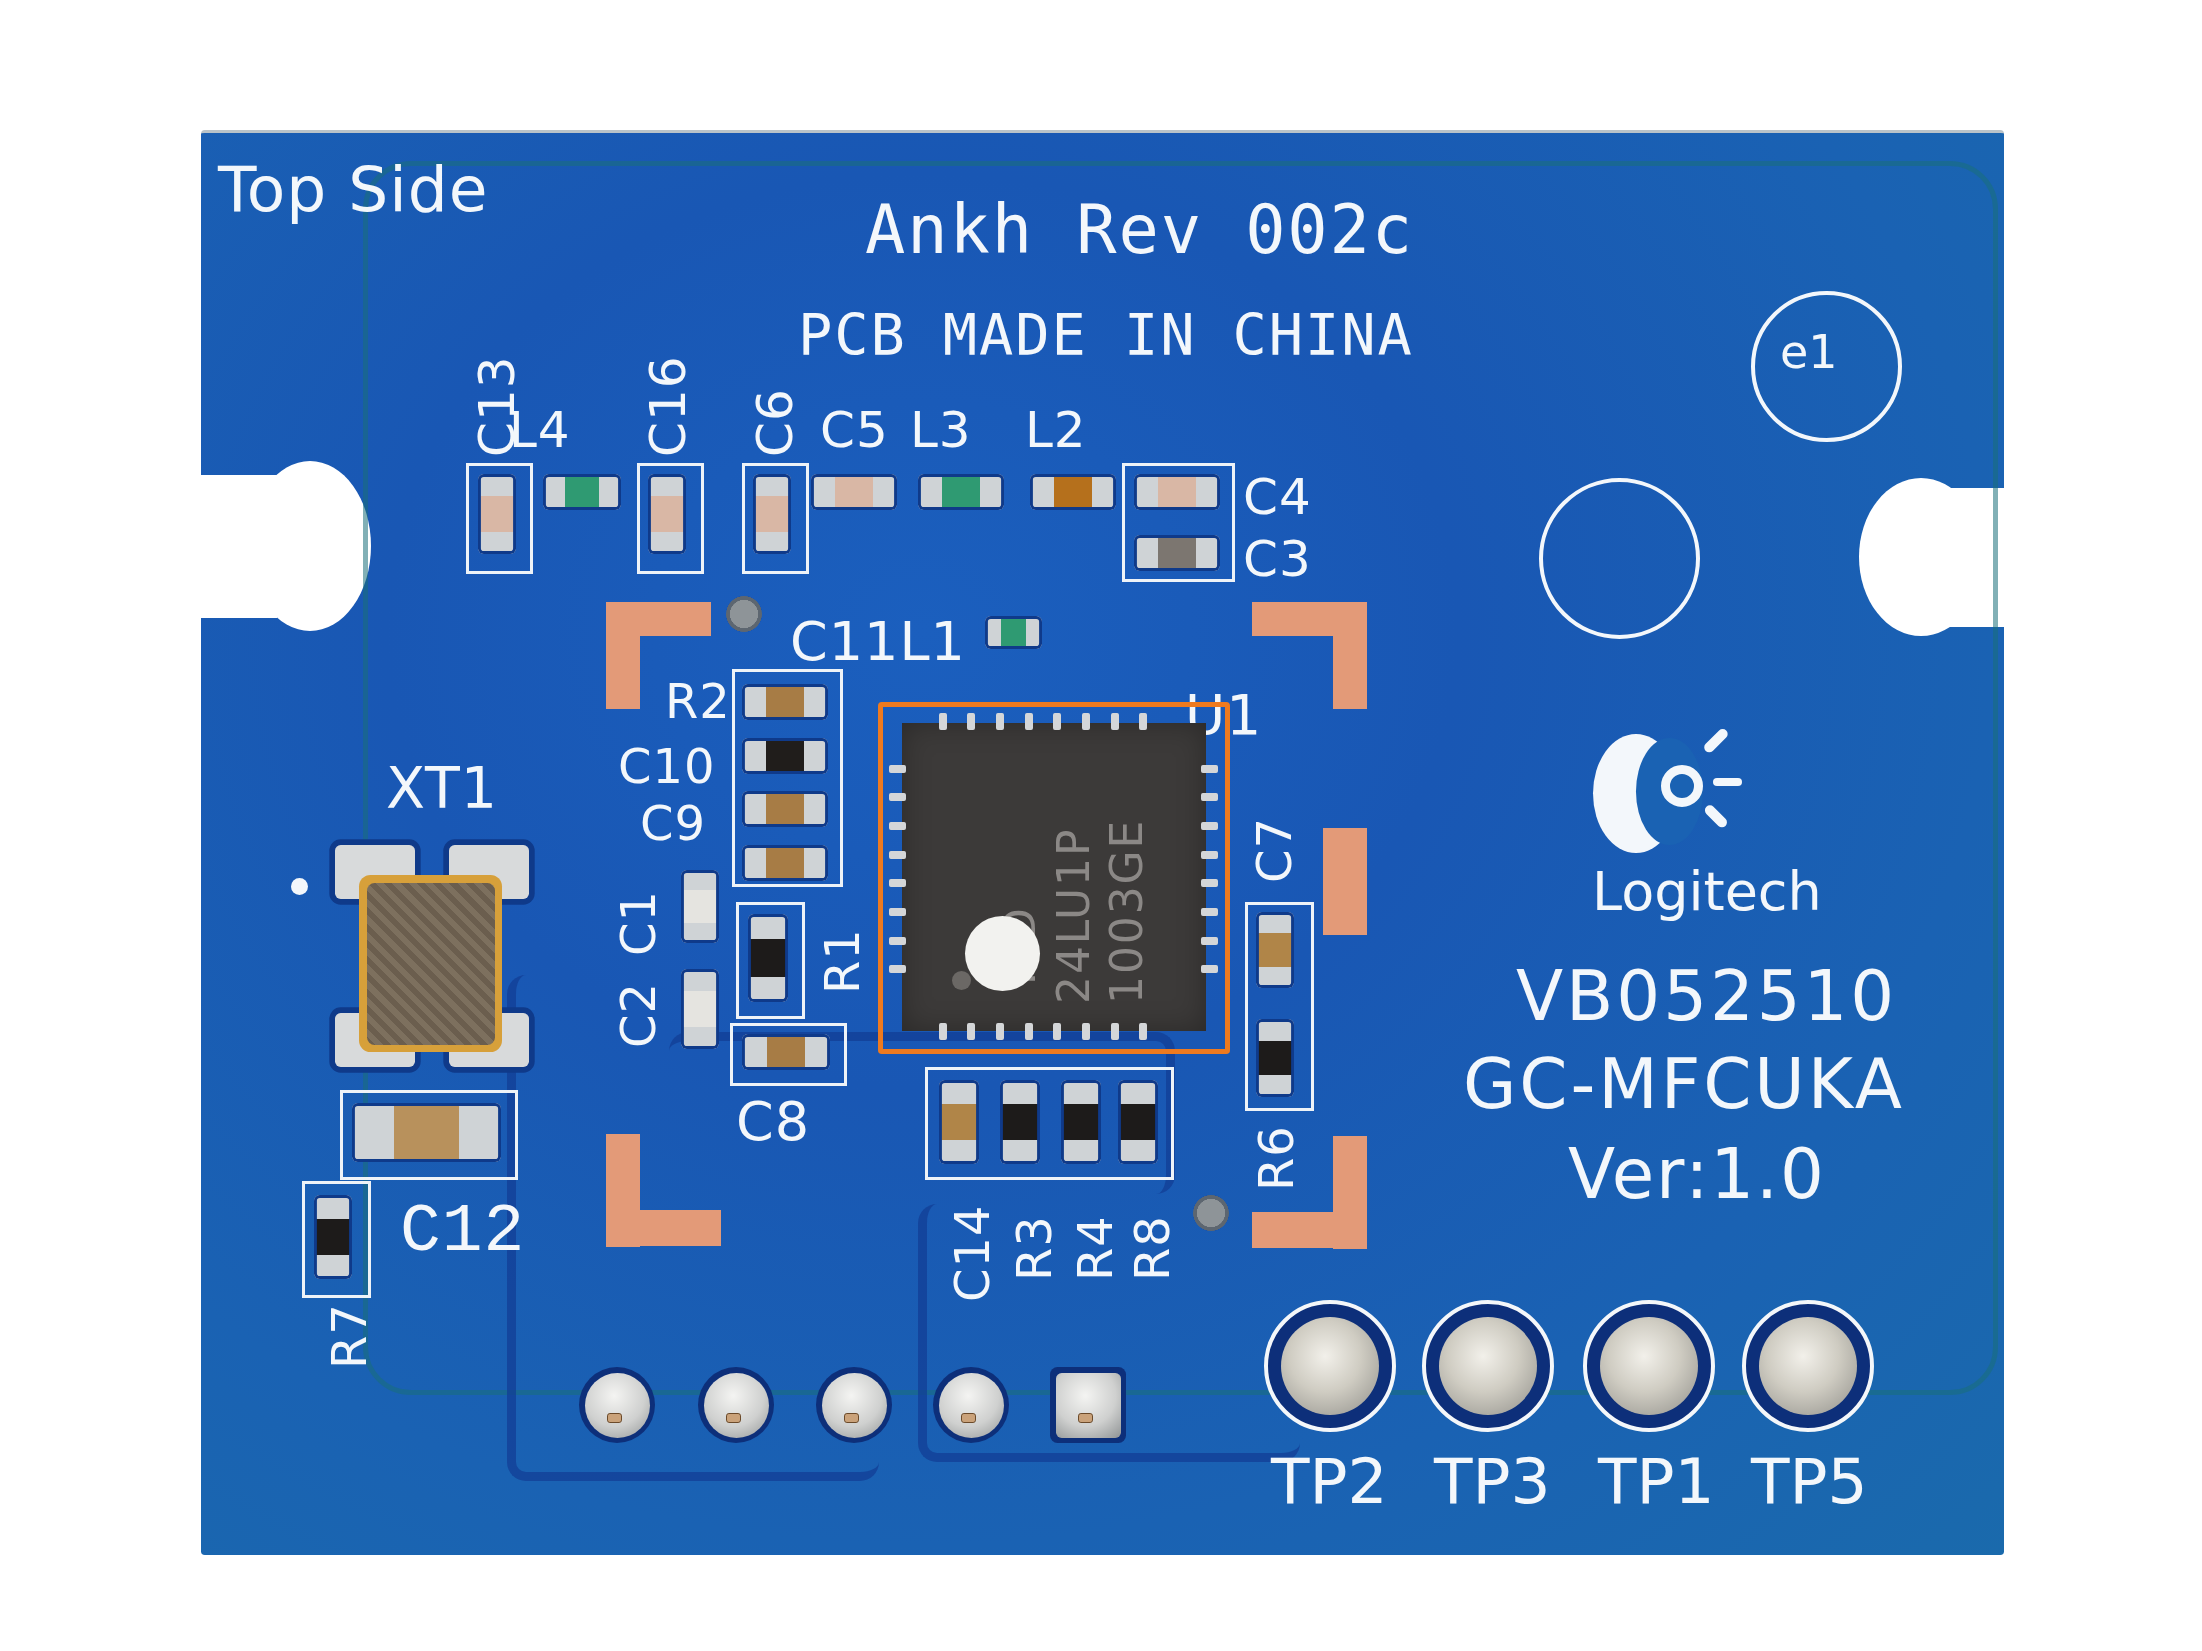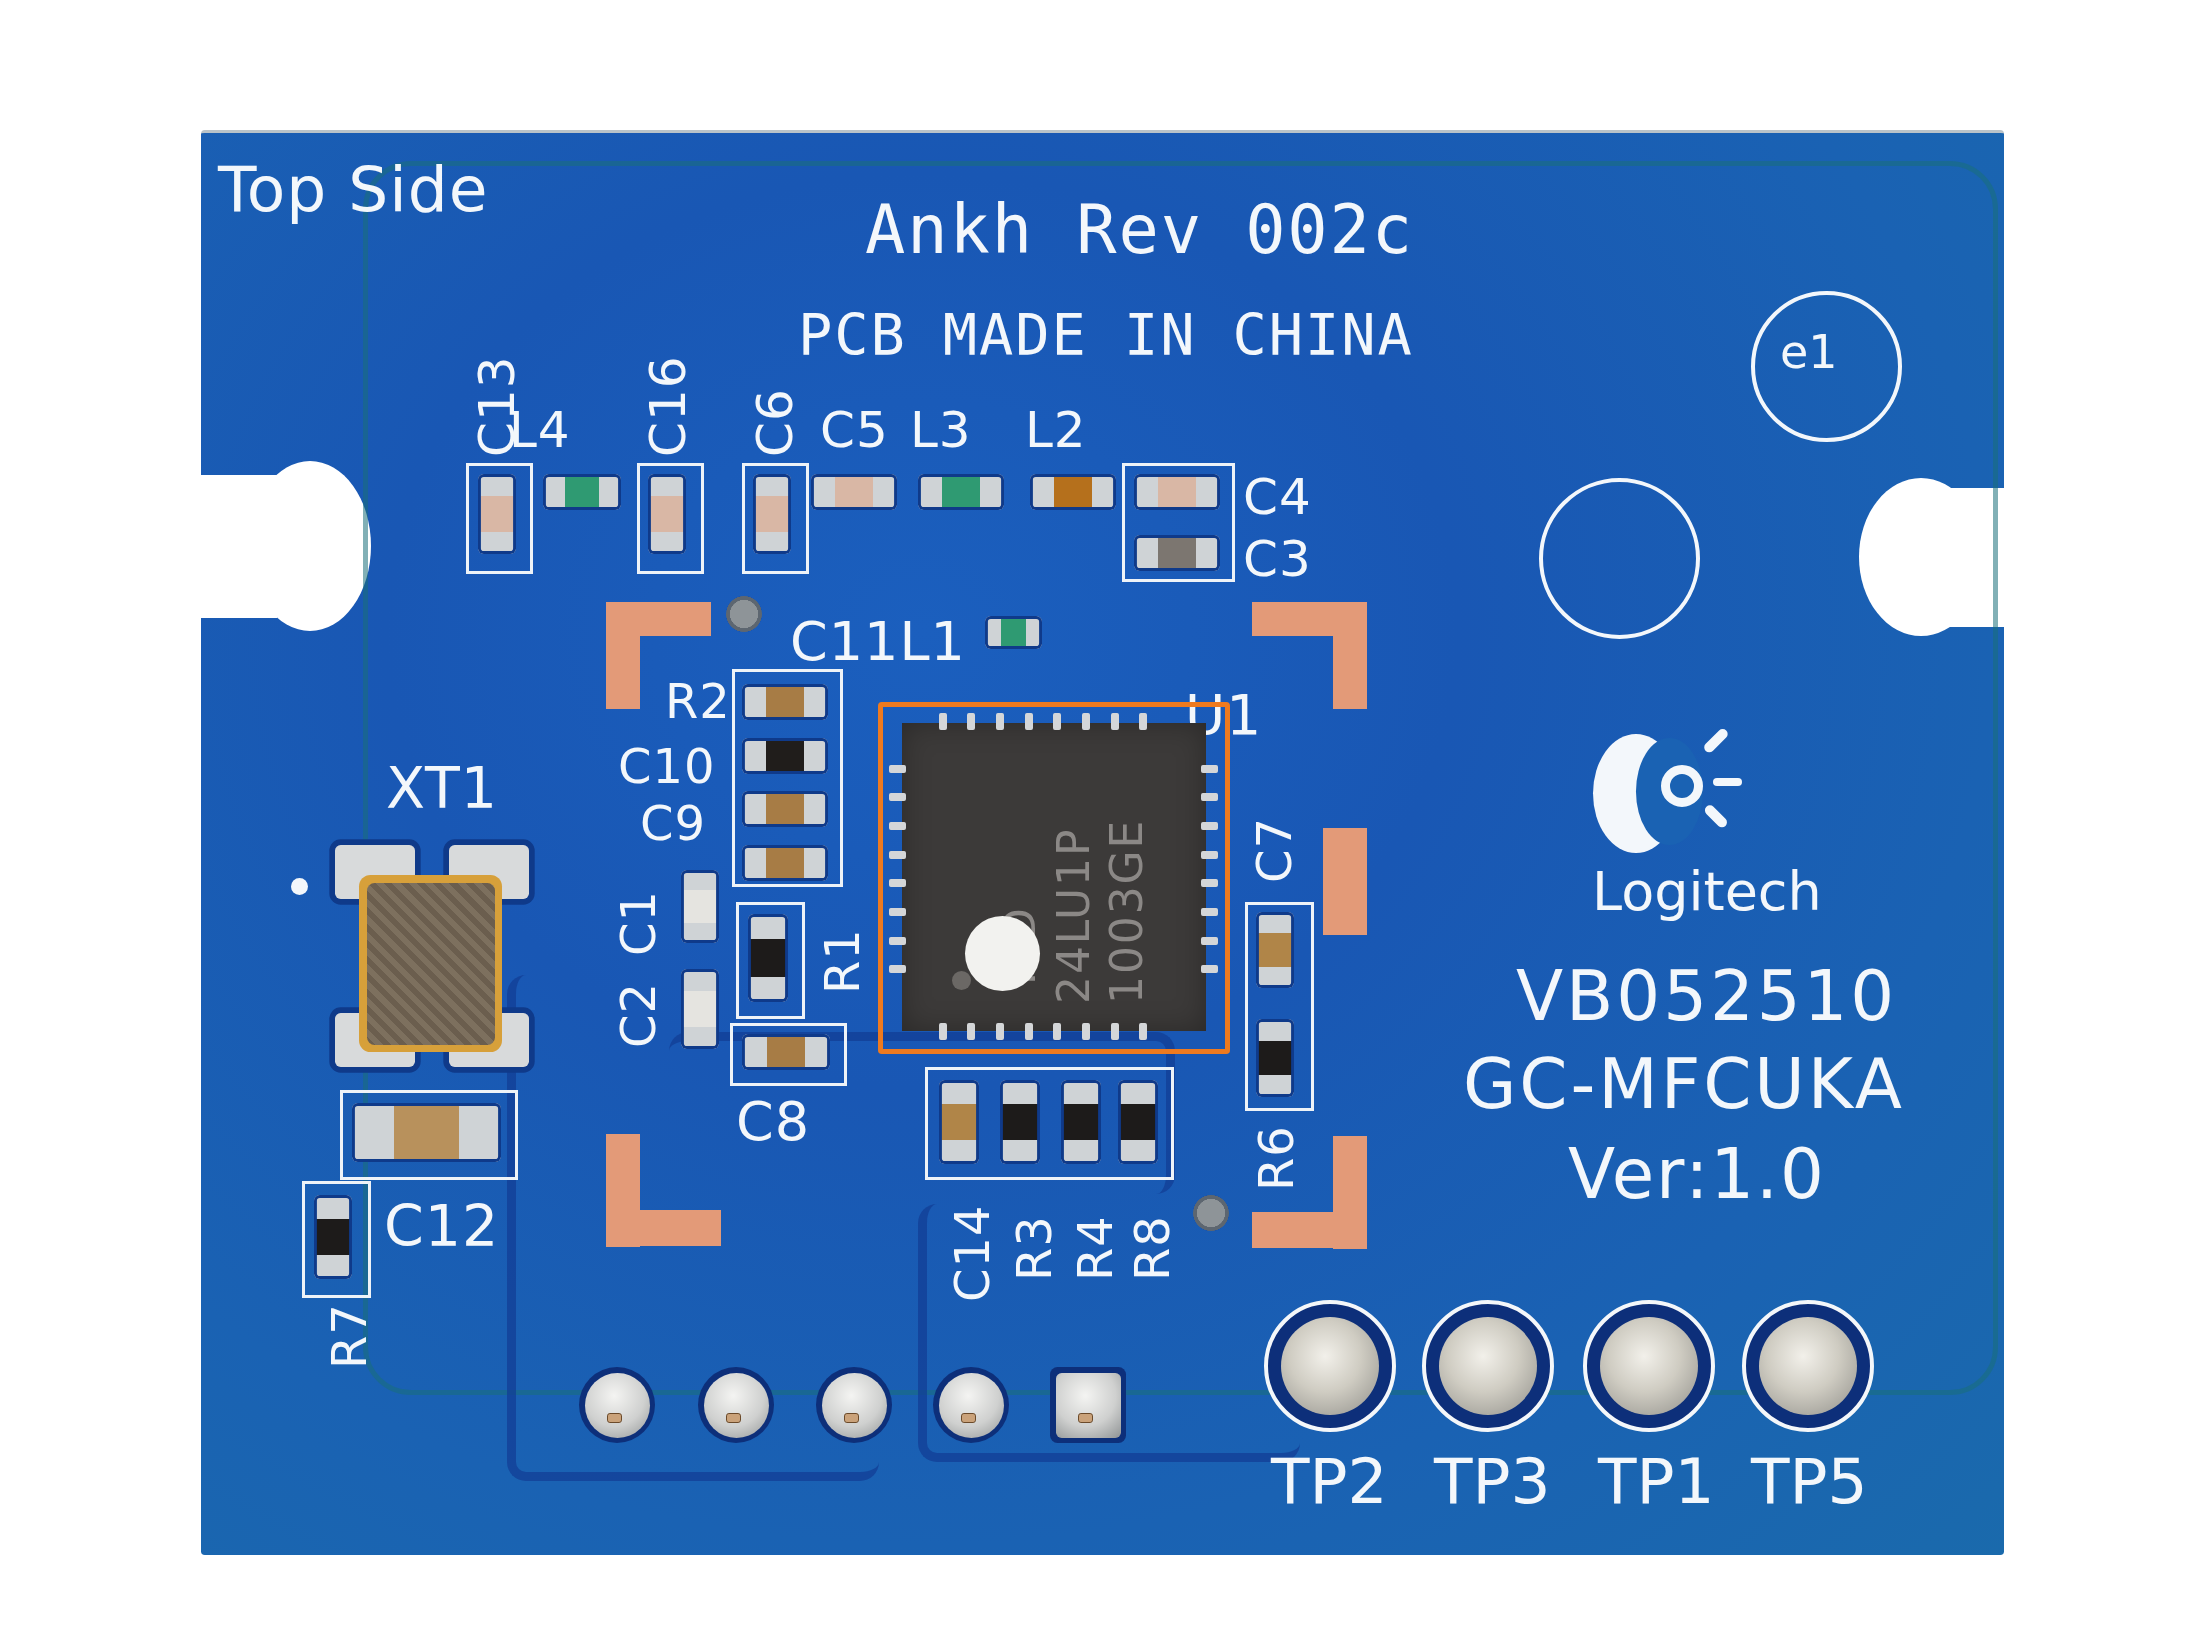--- a/index.html
+++ b/index.html
@@ -158,21 +158,21 @@
 <div class="silver-pad" style="left:449px;top:845px;width:80px;height:54px;"></div>
 <div class="silver-pad" style="left:335px;top:1013px;width:80px;height:54px;"></div>
 <div class="silver-pad" style="left:449px;top:1013px;width:80px;height:54px;"></div>
 <div id="crystal">
     <div class="in"></div>
   </div>
 <div class="abs" style="left:291px;top:878px;width:17px;height:17px;border-radius:50%;background:#f3f7fb;"></div>
 
 <div class="outline" style="left:340px;top:1090px;width:172px;height:84px;"></div>
 <div class="smd" style="--c:#b8915c;left:352px;top:1103px;width:149px;height:59px;"></div>
-<div class="silk sans" style="left:384px;top:1193px;font-size:57px;">C12</div>
+<div class="silk sans" style="left:400px;top:1193px;font-size:68px;font-family:Liberation Mono, monospace;">C12</div>
 
 <div class="outline" style="left:302px;top:1181px;width:63px;height:111px;"></div>
 <div class="smd v" style="--c:#1d1b1a;left:314px;top:1195px;width:38px;height:84px;"></div>
 <div class="silk sans rot" style="left:321px;top:1369px;font-size:48px;">R7</div>
 
 <div class="pad" style="left:579px;top:1367px;">
     <div class="cap"></div>
     <div class="hole"></div>
   </div>
 <div class="pad" style="left:698px;top:1367px;">

